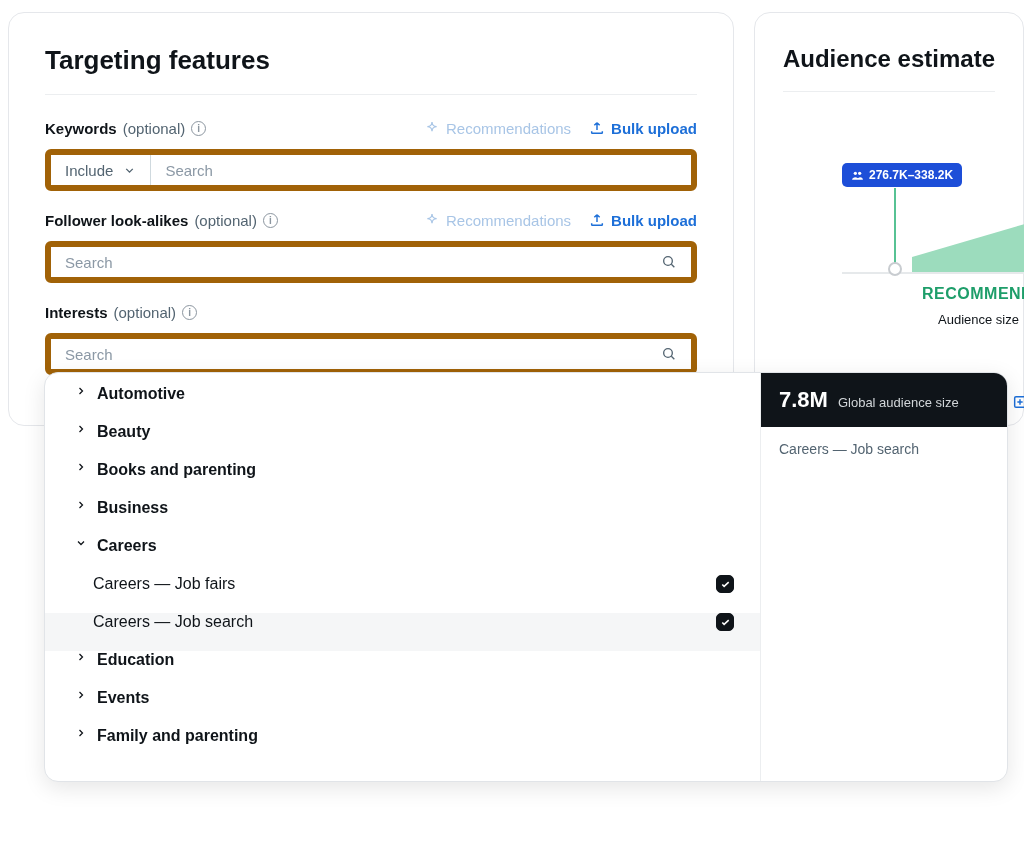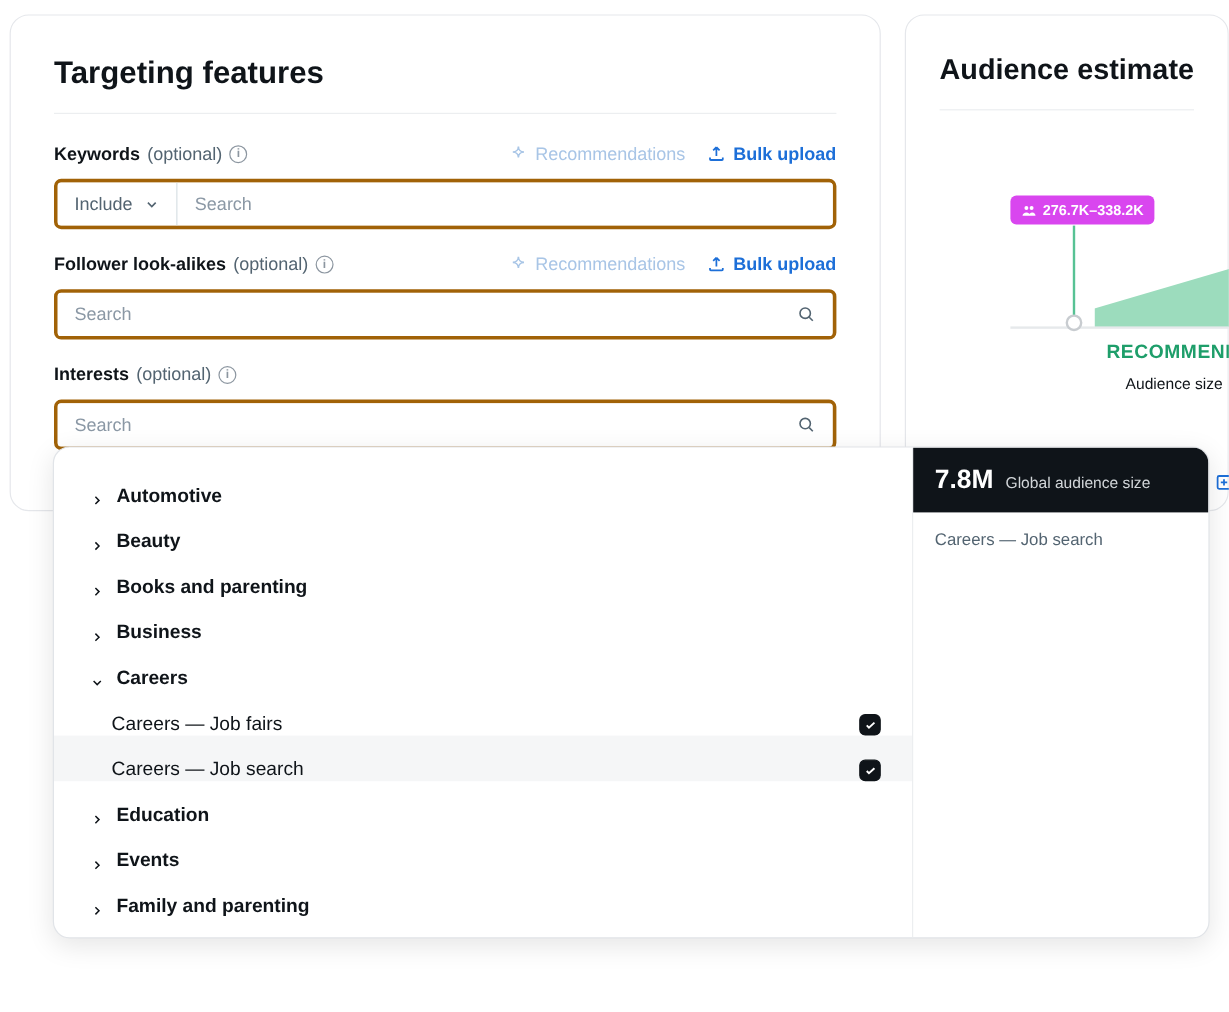--- a/index.html
+++ b/index.html
@@ -108,21 +108,21 @@
       color: #1d6fd8;
       font-weight: 600;
     }
     .icon-svg {
       width: 16px;
       height: 16px;
       flex-shrink: 0;
     }
     .input-row {
       display: flex;
-      border: 3px solid #a16207;
+      border: 6px solid #a16207;
       border-radius: 6px;
       overflow: hidden;
       height: 42px;
     }
     .include-select {
       display: flex;
       align-items: center;
       gap: 10px;
       padding: 0 14px;
       color: #536471;
@@ -170,21 +170,21 @@
       padding: 12px 0 16px 0;
     }
     .dd-right {
       flex: 1;
       border-left: 1px solid #eceef0;
       display: flex;
       flex-direction: column;
     }
     .dd-row {
       display: flex;
-      align-items: flex-end;
+      align-items: flex-start;
       height: 38px;
       padding: 0 26px 0 30px;
       cursor: pointer;
     }
     .dd-row.category {
       font-weight: 700;
       color: #0f1419;
     }
     .dd-row.subitem {
       padding-left: 48px;
@@ -245,21 +245,21 @@
     .dd-breadcrumb {
       padding: 14px 18px;
       color: #536471;
       font-size: 14px;
     }
 
     .range-badge {
       position: absolute;
       left: 842px;
       top: 163px;
-      background: #d946ef;
+      background: #1d4ed8;
       color: #fff;
       font-size: 12px;
       font-weight: 700;
       padding: 5px 9px;
       border-radius: 5px;
       display: flex;
       align-items: center;
       gap: 5px;
     }
     .range-badge .people-icon {

